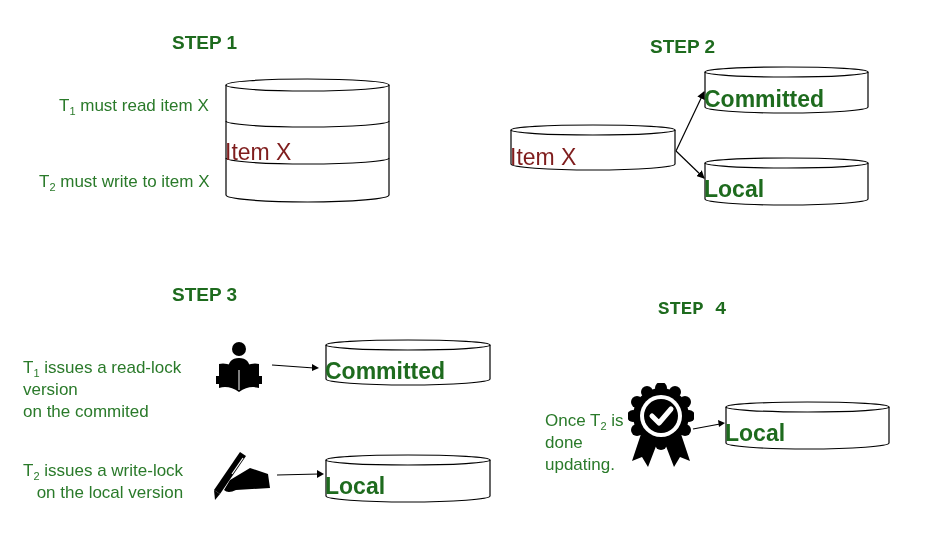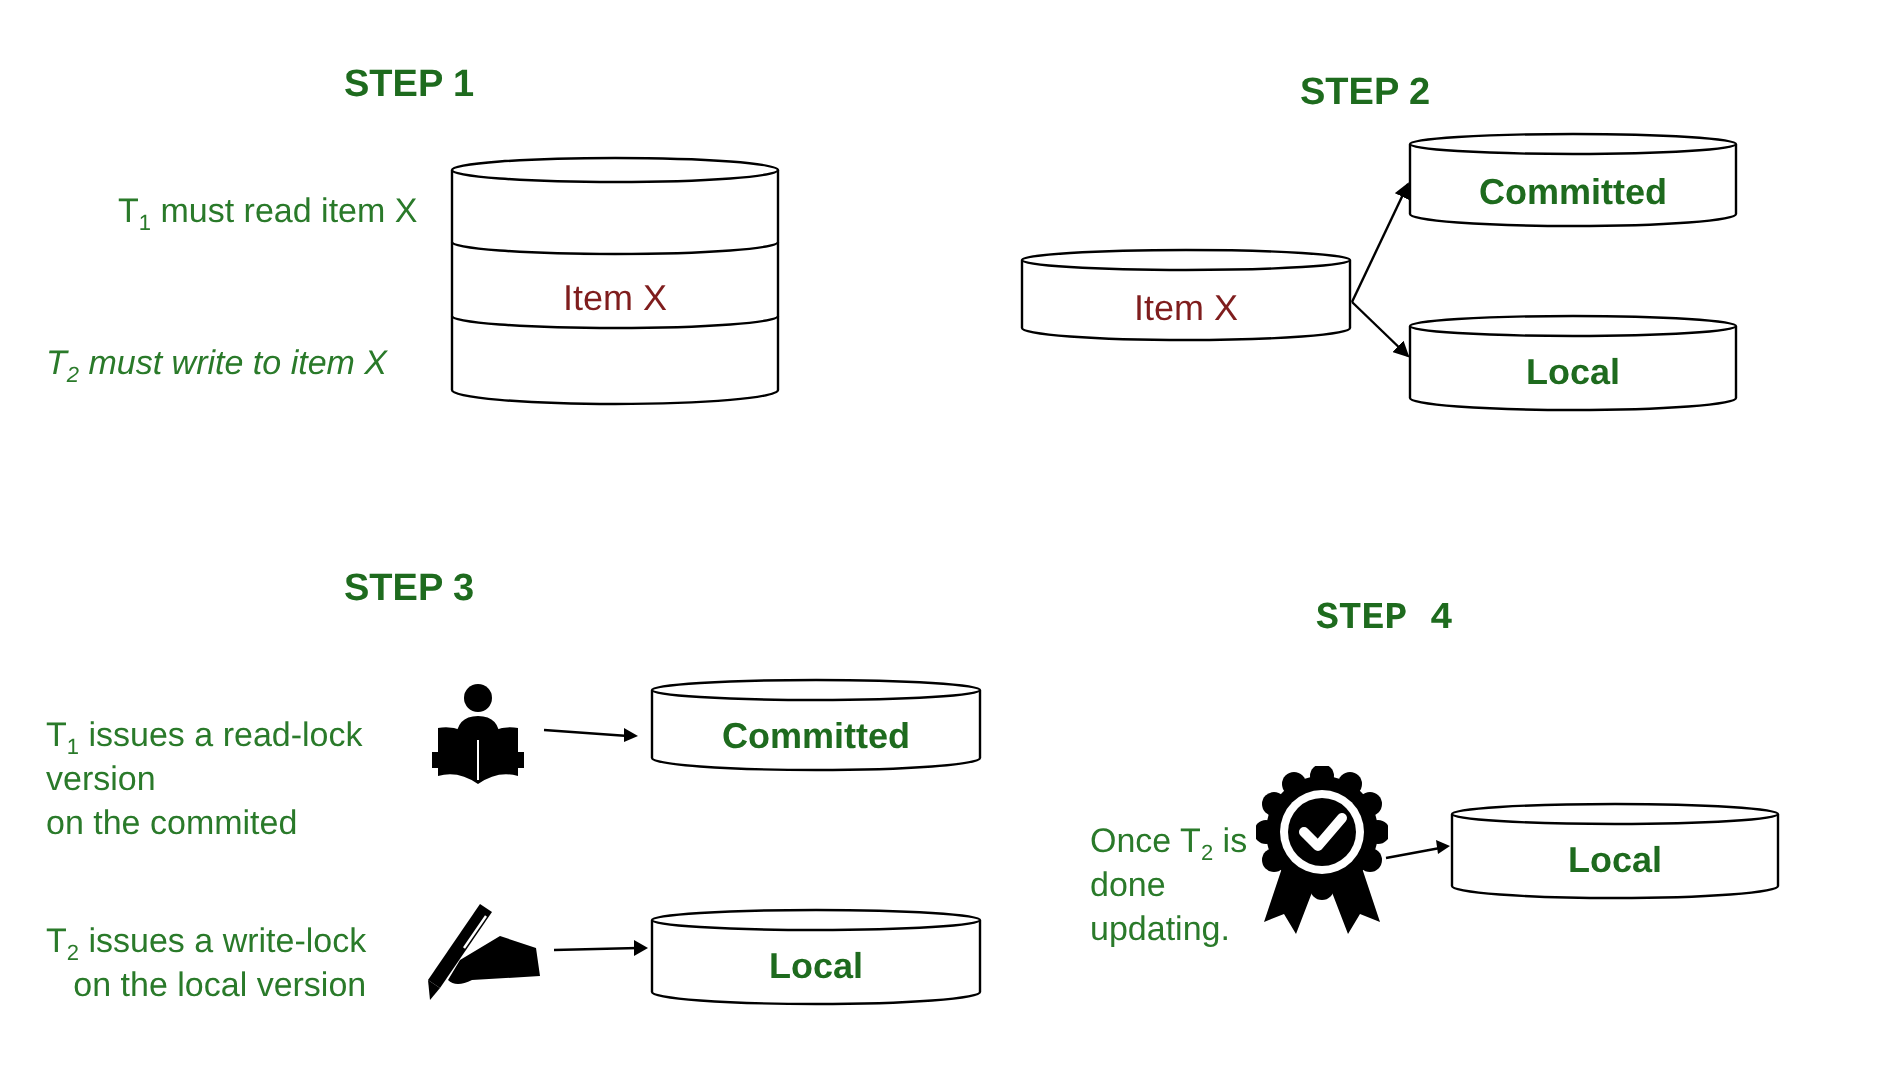--- a/index.html
+++ b/index.html
@@ -1,31 +1,31 @@
 <!DOCTYPE html>
 <html><head>
 <meta charset="utf-8">
 <style>
   html, body { margin: 0; padding: 0; background: #ffffff; }
   body { width: 946px; height: 537px; position: relative; overflow: hidden; font-family: "Liberation Sans", sans-serif; }
   .abs { position: absolute; }
   .step-title { color: #1e6b1e; font-weight: bold; font-size: 19px; }
   .green-text { color: #2a7a2a; font-size: 17px; line-height: 22px; }
   .green-text sub { font-size: 11px; vertical-align: -4px; line-height: 0; }
-  .db-label { position: absolute; left: 0; right: 0; text-align: center; font-size: 18px; }
+  .db-label { position: absolute; left: 0; right: 0; text-align: left; font-size: 23px; }
   .db-label.bold { font-weight: bold; color: #1e6b1e; }
   .db-label.plain { color: #7f1d1d; }
   svg.db { position: absolute; overflow: visible; }
 </style>
 </head>
 <body>
 
 <div class="abs step-title" style="left:172px;top:32px;">STEP 1</div>
 <div class="abs green-text" style="left:23px;top:95px;margin-left:36px;"><span>T</span><sub>1</sub><span> must read item X</span></div>
-<div class="abs green-text" style="left:23px;top:171px;font-style:italic;"><span>T</span><sub>2</sub><span> must write to item X</span></div>
+<div class="abs green-text" style="left:39px;top:171px;"><span>T</span><sub>2</sub><span> must write to item X</span></div>
 <div class="abs" style="left:225px;top:77px;width:165px;height:126px;">
   <svg class="db" width="165" height="126" viewBox="0 0 165 126">
     <path d="M1,8 L1,118 A81.5,7 0 0 0 164,118 L164,8" fill="#fff" stroke="#000" stroke-width="1.2"></path>
     <ellipse cx="82.5" cy="8" rx="81.5" ry="6" fill="#fff" stroke="#000" stroke-width="1.2"></ellipse>
     <path d="M1,44 A81.5,6 0 0 0 164,44" fill="none" stroke="#000" stroke-width="1.2"></path>
     <path d="M1,81 A81.5,6 0 0 0 164,81" fill="none" stroke="#000" stroke-width="1.2"></path>
   </svg>
   <div class="db-label plain" style="top:62px;">Item X</div>
 </div>
 

